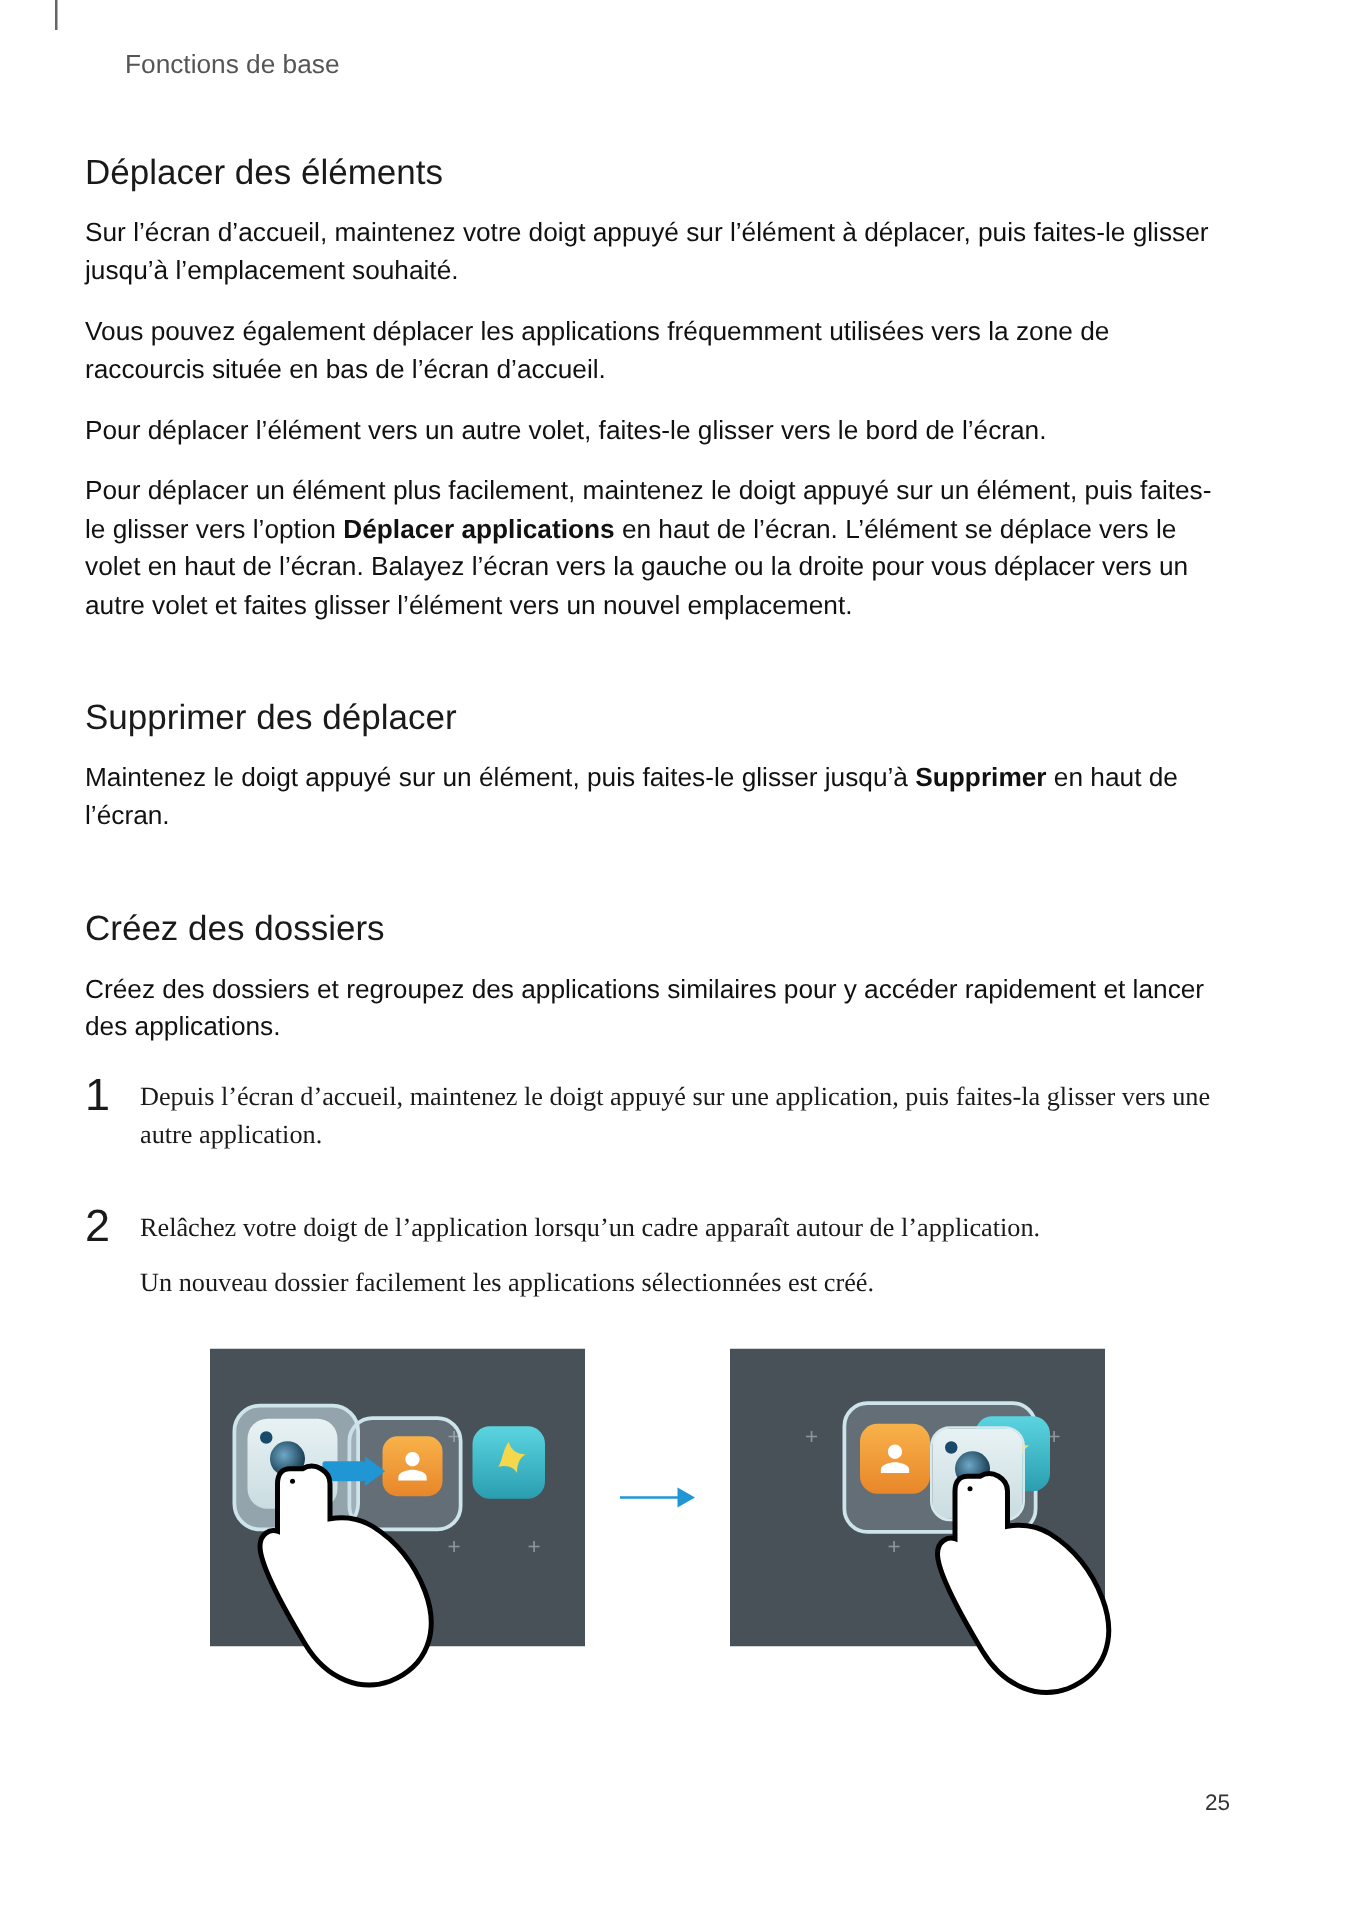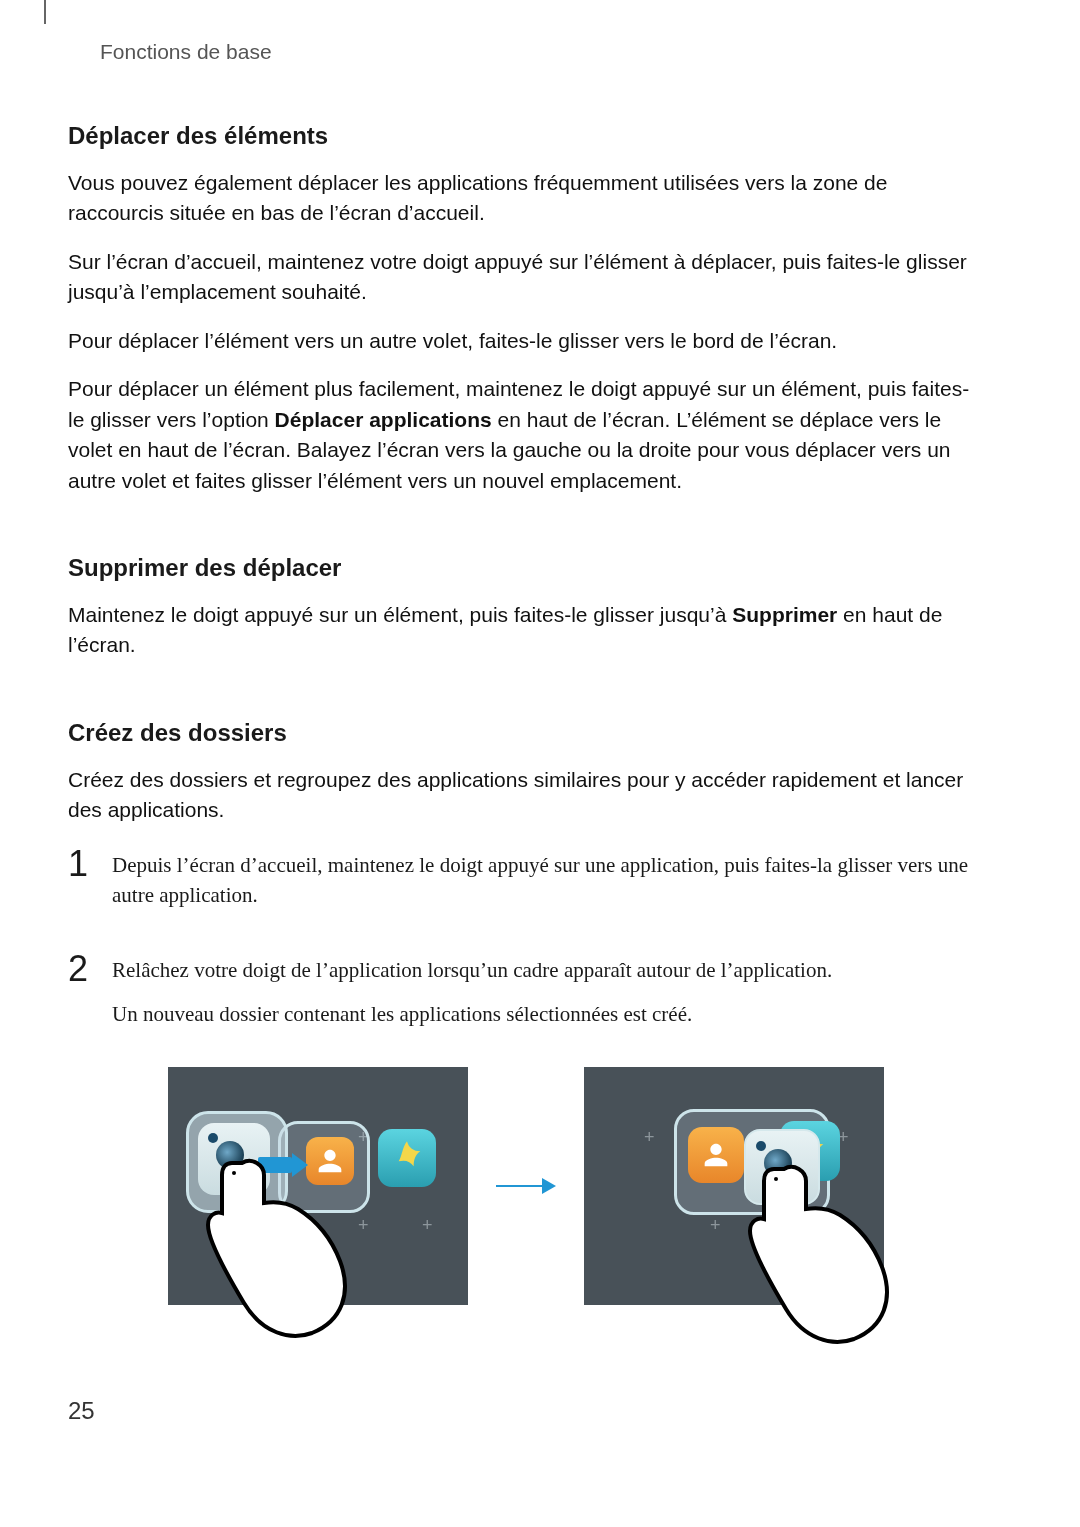--- a/index.html
+++ b/index.html
@@ -22,22 +22,22 @@
     height: 24px;
     background: #666;
   }
   .header-title {
     font-size: 21px;
     color: #555;
     margin-bottom: 48px;
     padding-left: 32px;
   }
   .subheading {
-    font-size: 24px;
-    font-weight: 700;
+    font-size: 28px;
+    font-weight: 400;
     margin-top: 58px;
     margin-bottom: 18px;
   }
   p.body-text {
     font-size: 21px;
     line-height: 1.45;
     margin: 0 0 18px 0;
     color: #111;
   }
   .bold { font-weight: 700; }
@@ -136,36 +136,36 @@
     width:60px;height:24px;position:relative;
   }
   .flow-arrow .line{
     position:absolute;top:11px;left:0;width:50px;height:2px;background:#2196d4;
   }
   .flow-arrow .ah{
     position:absolute;right:0;top:4px;
     width:0;height:0;border-left:14px solid #2196d4;border-top:8px solid transparent;border-bottom:8px solid transparent;
   }
   .page-number{
-    text-align:left;
-    font-size:24px;
+    text-align:right;
+    font-size:18px;
     color:#333;
-    margin-top:92px;
+    margin-top:115px;
   }
 </style>
 </head>
 <body>
 
 <div class="page">
   <div class="page-marker"></div>
   <div class="header-title">Fonctions de base</div>
 
   <div class="subheading">Déplacer des éléments</div>
+  <p class="body-text">Sur l’écran d’accueil, maintenez votre doigt appuyé sur l’élément à déplacer, puis faites-le glisser jusqu’à l’emplacement souhaité.</p>
   <p class="body-text">Vous pouvez également déplacer les applications fréquemment utilisées vers la zone de raccourcis située en bas de l’écran d’accueil.</p>
-  <p class="body-text">Sur l’écran d’accueil, maintenez votre doigt appuyé sur l’élément à déplacer, puis faites-le glisser jusqu’à l’emplacement souhaité.</p>
   <p class="body-text">Pour déplacer l’élément vers un autre volet, faites-le glisser vers le bord de l’écran.</p>
   <p class="body-text">
     <span>Pour déplacer un élément plus facilement, maintenez le doigt appuyé sur un élément, puis faites-le glisser vers l’option </span><span class="bold">Déplacer applications</span><span> en haut de l’écran. L’élément se déplace vers le volet en haut de l’écran. Balayez l’écran vers la gauche ou la droite pour vous déplacer vers un autre volet et faites glisser l’élément vers un nouvel emplacement.</span>
   </p>
 
   <div class="subheading">Supprimer des déplacer</div>
   <p class="body-text">
     <span>Maintenez le doigt appuyé sur un élément, puis faites-le glisser jusqu’à </span><span class="bold">Supprimer</span><span> en haut de l’écran.</span>
   </p>
 
@@ -176,21 +176,21 @@
     <div class="num">1</div>
     <div class="content">
       <p>Depuis l’écran d’accueil, maintenez le doigt appuyé sur une application, puis faites-la glisser vers une autre application.</p>
     </div>
   </div>
 
   <div class="numlist">
     <div class="num">2</div>
     <div class="content">
       <p>Relâchez votre doigt de l’application lorsqu’un cadre apparaît autour de l’application.</p>
-      <p>Un nouveau dossier contenant les applications sélectionnées est créé.</p>
+      <p>Un nouveau dossier facilement les applications sélectionnées est créé.</p>
     </div>
   </div>
 
   <div class="figure-row">
 
     <div class="screen">
       <span class="grid-plus" style="top:60px;left:190px;">+</span>
       <span class="grid-plus" style="top:60px;left:254px;">+</span>
       <span class="grid-plus" style="top:148px;left:190px;">+</span>
       <span class="grid-plus" style="top:148px;left:254px;">+</span>

